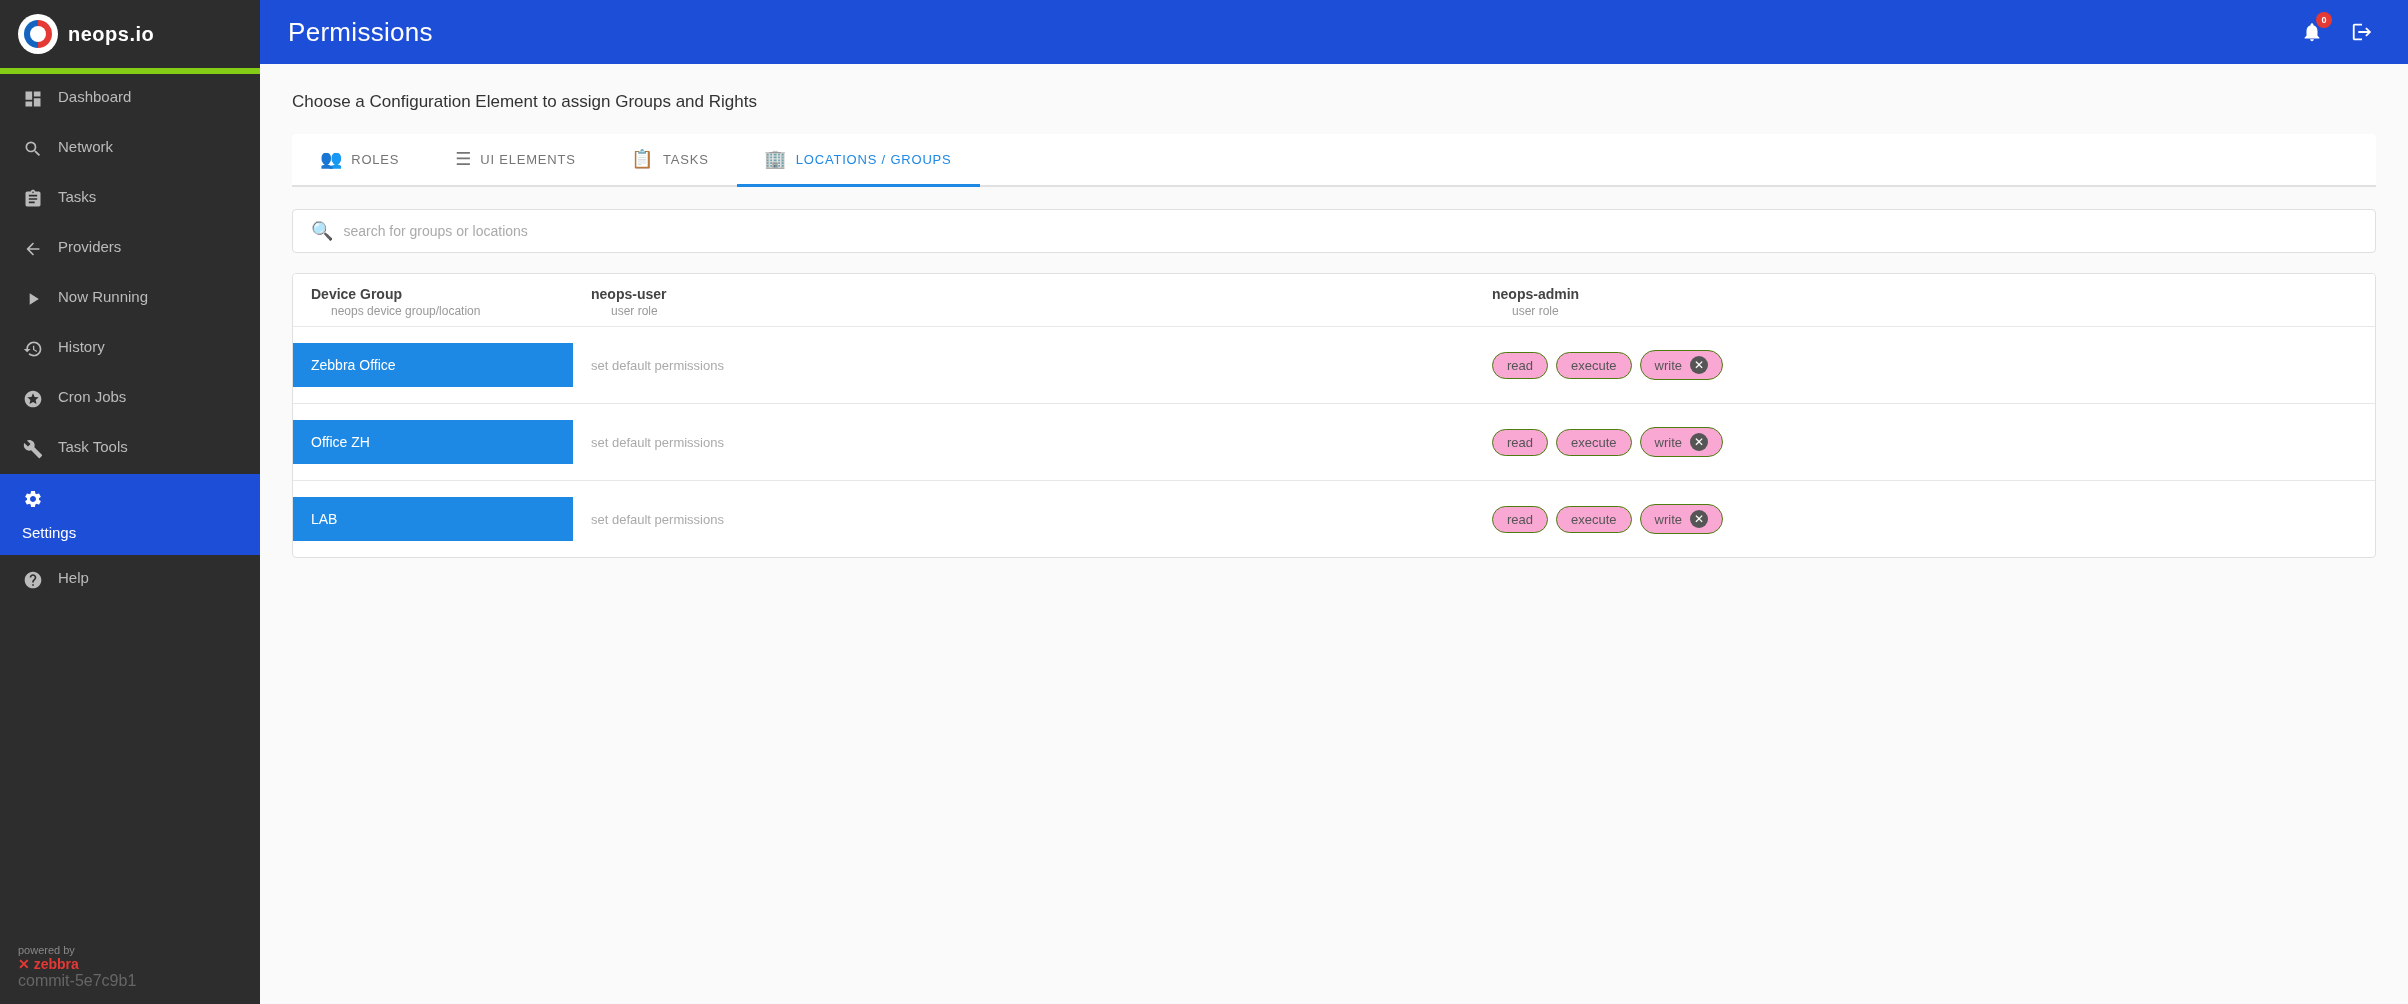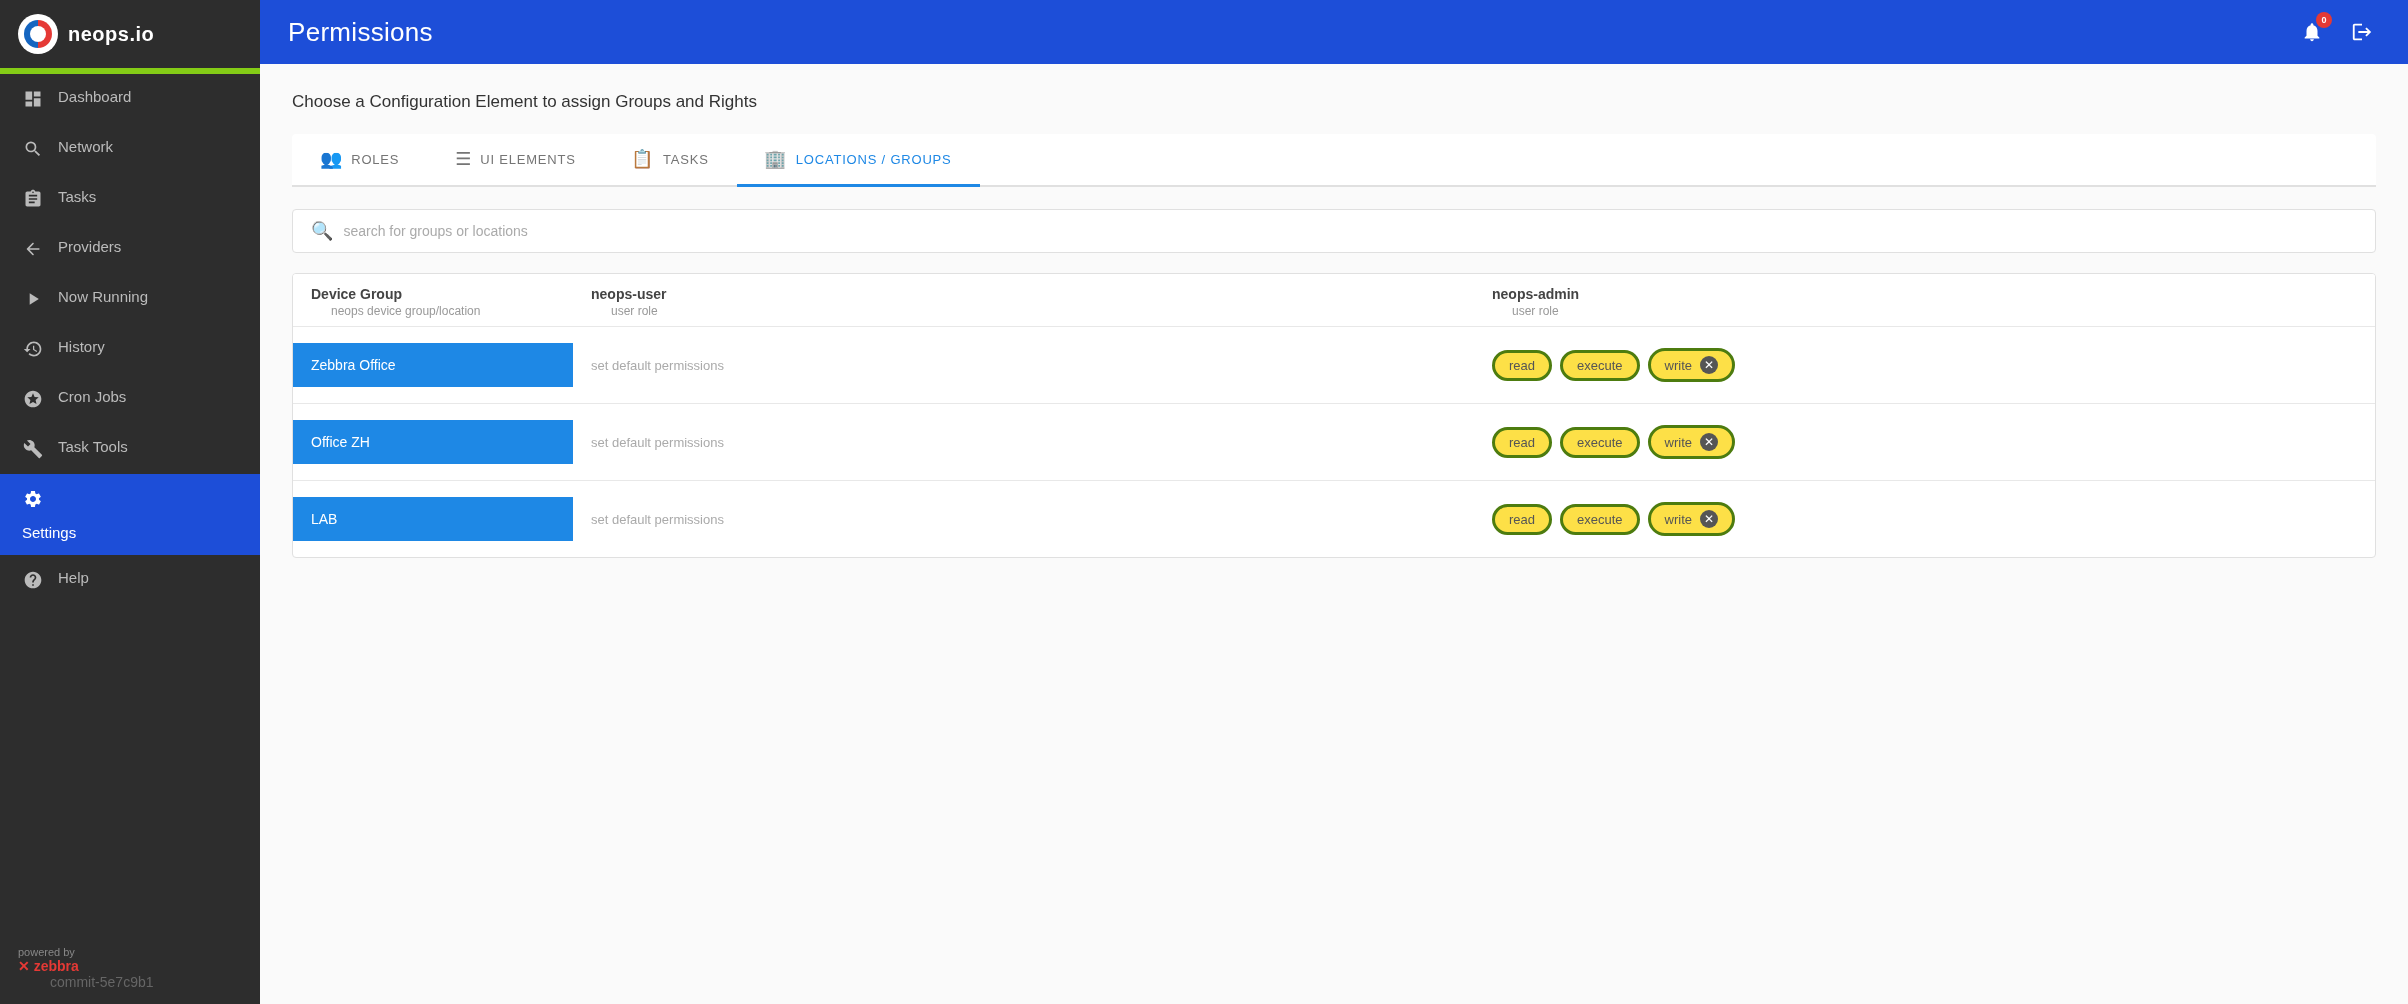--- a/index.html
+++ b/index.html
@@ -69,21 +69,21 @@
     .nav-icon svg { width: 20px; height: 20px; fill: currentColor; }
 
     .sidebar-footer {
       margin-top: auto;
       padding: 14px 18px;
       font-size: 11px;
       color: #888;
     }
     .sidebar-footer .powered-by { color: #888; }
     .zebbra-logo { color: #e53935; font-size: 14px; font-weight: bold; }
-    .commit-id { color: #666; font-size: 14px; margin-left: 32px; }
+    .commit-id { color: #666; font-size: 16px; }
 
     
     #main {
       flex: 1;
       display: flex;
       flex-direction: column;
       overflow: hidden;
     }
 
     
@@ -220,26 +220,26 @@
       padding: 0 18px;
       color: #aaa; font-size: 13px;
     }
 
     .perm-badges {
       padding: 0 18px;
       display: flex; align-items: center; gap: 8px;
       flex-wrap: wrap;
     }
     .perm-badge {
-      border: 3px solid #4d7c0f;
+      border: 1px solid #4d7c0f;
       border-radius: 20px;
       padding: 5px 14px;
       font-size: 13px;
       color: #555;
-      background: #fde047;
+      background: #f9a8d4;
       display: flex; align-items: center; gap: 4px;
     }
     .perm-badge .remove-btn {
       width: 18px; height: 18px;
       background: #555;
       border-radius: 50%;
       display: flex; align-items: center; justify-content: center;
       color: #fff;
       font-size: 12px;
       cursor: pointer;

